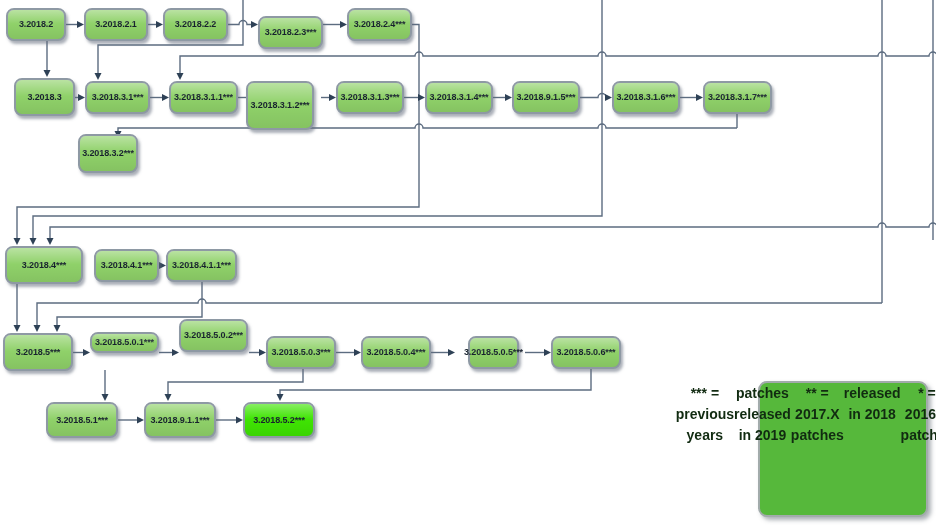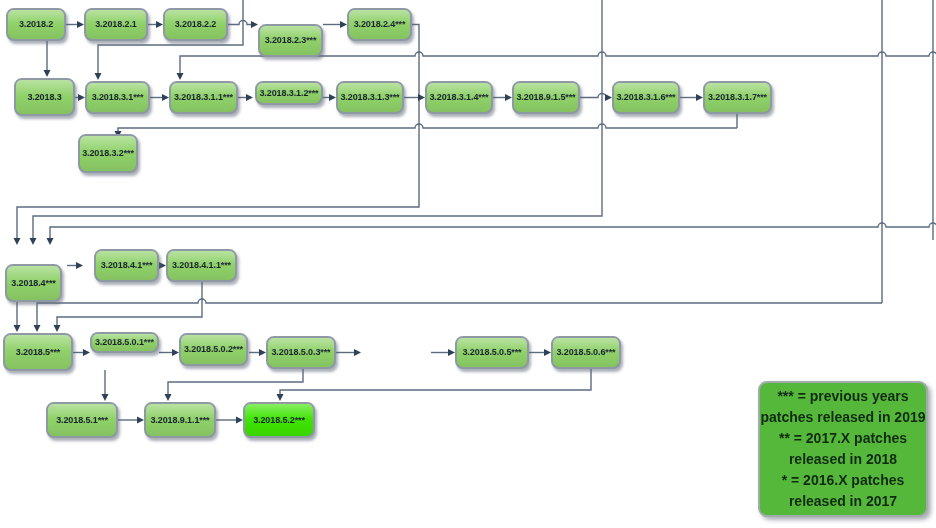--- a/index.html
+++ b/index.html
@@ -11,21 +11,21 @@
         box-shadow:2px 3px 3px rgba(100,110,125,.55);
         display:flex;align-items:center;justify-content:center;text-align:center;
         font-weight:bold;font-size:9px;line-height:1;color:var(--node-text);
         letter-spacing:-0.1px;}
   .node::after{content:"";position:absolute;inset:0;border-radius:5px;pointer-events:none;
         background:linear-gradient(rgba(255,255,255,.38),rgba(255,255,255,0) 48%,rgba(0,0,0,.07));}
   .node.highlight{background:var(--highlight-fill);}
   #legend{position:absolute;left:758px;top:381px;width:170px;height:136px;box-sizing:border-box;
         background:var(--legend-fill);border:2px solid var(--legend-border);border-radius:9px;
         box-shadow:3px 3px 4px rgba(90,100,110,.5);
-        display:flex;flex-direction:column;justify-content:center;
+        display:flex;flex-direction:row;justify-content:center;
         text-align:center;font-weight:bold;font-size:14px;line-height:21px;
         color:var(--legend-text);}
   .wire{stroke:var(--connector);stroke-width:1.4;fill:none;}
   .tip{fill:var(--arrowhead);stroke:none;}
 </style>
 </head>
 <body>
 
 <div id="stage">
 
@@ -118,44 +118,45 @@
       <polygon class="tip" points="137,416.5 137,423.5 144,420"></polygon>
     <path class="wire" d="M216,420 H236"></path>
       <polygon class="tip" points="236,416.5 236,423.5 243,420"></polygon>
 
     <path class="wire" d="M933,0 L933,240"></path>
   </svg>
 
   <div class="node" style="left:6px;top:8px;width:60px;height:33px">3.2018.2</div>
   <div class="node" style="left:84px;top:8px;width:64px;height:33px">3.2018.2.1</div>
   <div class="node" style="left:163px;top:8px;width:65px;height:33px">3.2018.2.2</div>
-  <div class="node" style="left:258px;top:24px;width:65px;height:33px">3.2018.2.3***</div>
+  <div class="node" style="left:258px;top:16px;width:65px;height:33px">3.2018.2.3***</div>
   <div class="node" style="left:347px;top:8px;width:65px;height:33px">3.2018.2.4***</div>
 
   <div class="node" style="left:14px;top:78px;width:61px;height:38px">3.2018.3</div>
   <div class="node" style="left:85px;top:81px;width:65px;height:33px">3.2018.3.1***</div>
   <div class="node" style="left:169px;top:81px;width:69px;height:33px">3.2018.3.1.1***</div>
-  <div class="node" style="left:255px;top:81px;width:68px;height:24px">3.2018.3.1.2***</div>
+  <div class="node" style="left:246px;top:81px;width:68px;height:49px">3.2018.3.1.2***</div>
   <div class="node" style="left:336px;top:81px;width:68px;height:33px">3.2018.3.1.3***</div>
   <div class="node" style="left:425px;top:81px;width:68px;height:33px">3.2018.3.1.4***</div>
   <div class="node" style="left:512px;top:81px;width:68px;height:33px">3.2018.9.1.5***</div>
   <div class="node" style="left:612px;top:81px;width:68px;height:33px">3.2018.3.1.6***</div>
   <div class="node" style="left:703px;top:81px;width:69px;height:33px">3.2018.3.1.7***</div>
 
   <div class="node" style="left:78px;top:134px;width:60px;height:39px">3.2018.3.2***</div>
 
-  <div class="node" style="left:5px;top:264px;width:57px;height:38px">3.2018.4***</div>
+  <div class="node" style="left:5px;top:246px;width:78px;height:38px">3.2018.4***</div>
   <div class="node" style="left:94px;top:249px;width:65px;height:33px">3.2018.4.1***</div>
   <div class="node" style="left:166px;top:249px;width:71px;height:33px">3.2018.4.1.1***</div>
 
   <div class="node" style="left:3px;top:333px;width:70px;height:38px">3.2018.5***</div>
   <div class="node" style="left:90px;top:332px;width:69px;height:21px">3.2018.5.0.1***</div>
-  <div class="node" style="left:179px;top:333px;width:69px;height:33px">3.2018.5.0.2***</div>
+  <div class="node" style="left:179px;top:319px;width:69px;height:33px">3.2018.5.0.2***</div>
   <div class="node" style="left:266px;top:336px;width:70px;height:33px">3.2018.5.0.3***</div>
-  <div class="node" style="left:455px;top:336px;width:74px;height:33px">3.2018.5.0.5***</div>
+  <div class="node" style="left:361px;top:336px;width:70px;height:33px">3.2018.5.0.4***</div>
+  <div class="node" style="left:468px;top:336px;width:51px;height:33px">3.2018.5.0.5***</div>
   <div class="node" style="left:551px;top:336px;width:70px;height:33px">3.2018.5.0.6***</div>
 
   <div class="node" style="left:46px;top:402px;width:72px;height:36px">3.2018.5.1***</div>
   <div class="node" style="left:144px;top:402px;width:72px;height:36px">3.2018.9.1.1***</div>
   <div class="node highlight" style="left:243px;top:402px;width:72px;height:36px">3.2018.5.2***</div>
 
   <div id="legend">
     <span>*** = previous years</span>
     <span>patches released in 2019</span>
     <span>** = 2017.X patches</span>

